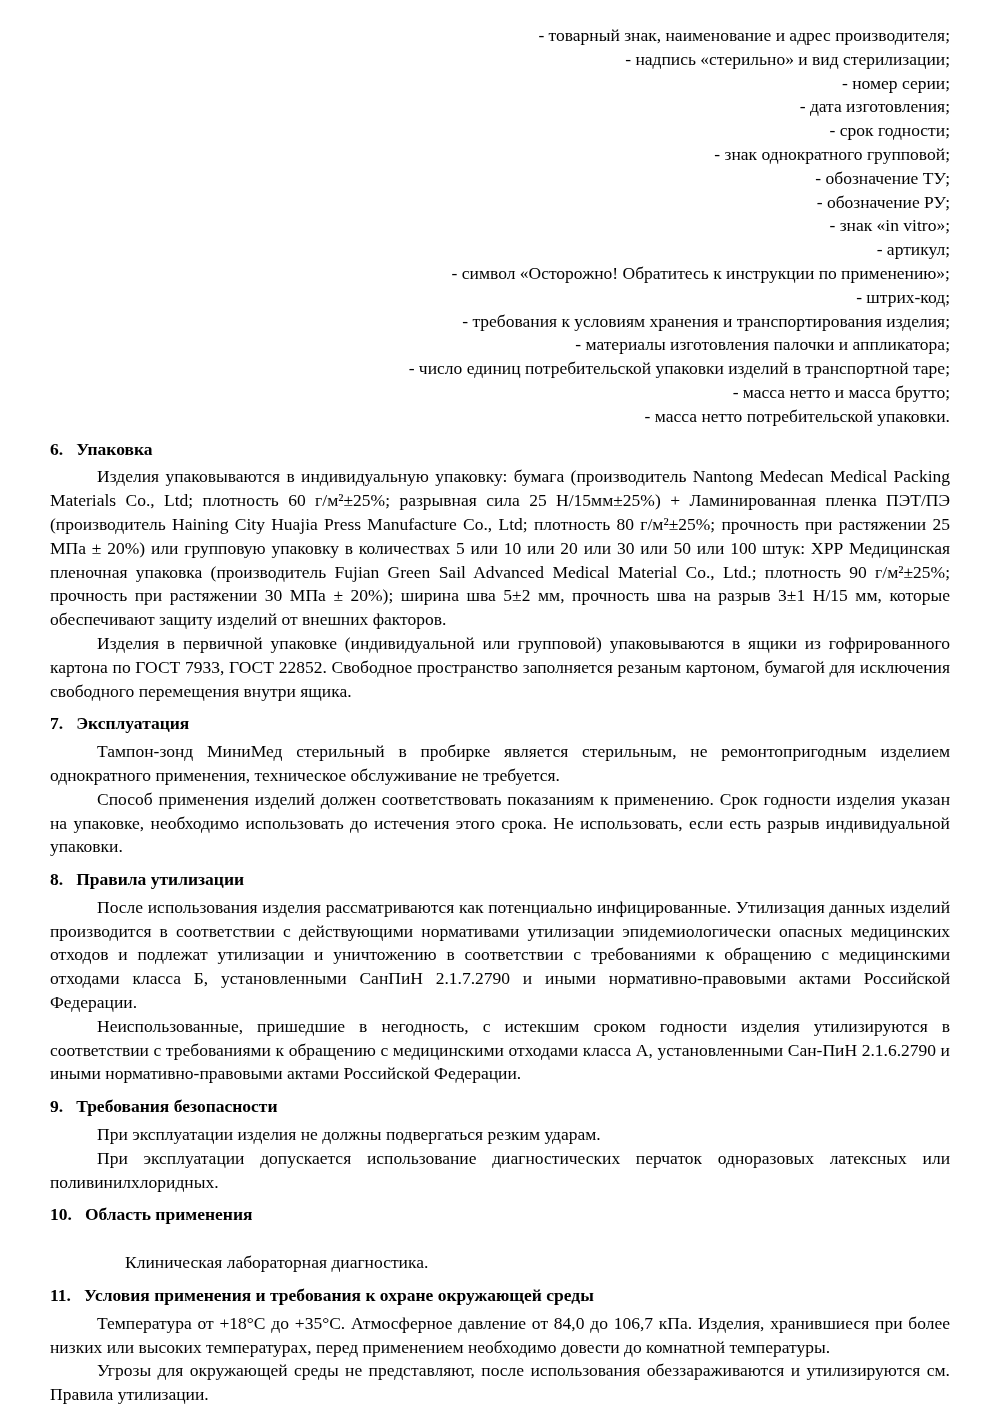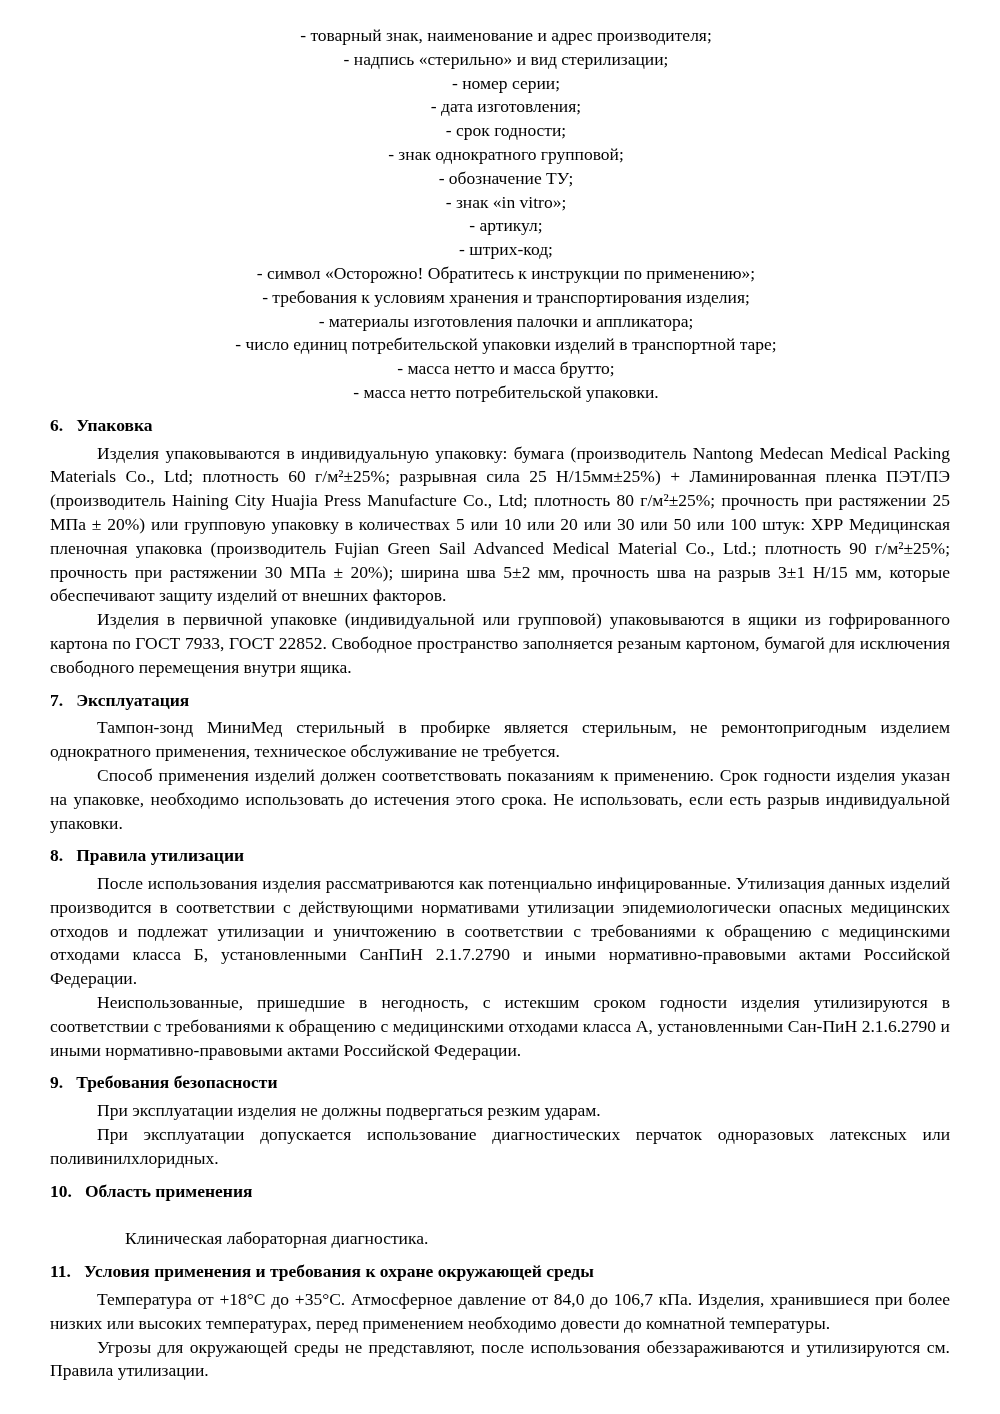--- a/index.html
+++ b/index.html
@@ -17,21 +17,21 @@
     font-family: "Liberation Serif", "DejaVu Serif", serif;
     font-size: 17.5px;
     line-height: 1.36;
   }
   ul.marking-list {
     list-style: none;
     margin: 0;
     padding: 0 0 0 12px;
   }
   ul.marking-list li {
-    text-align: center;
+    text-align: right;
     white-space: nowrap;
     overflow: visible;
   }
   h3.section-title {
     font-weight: bold;
     font-size: 17.5px;
     margin: 9px 0 4px 0;
     line-height: 1.36;
   }
   h3.section-title .sec-num {
@@ -57,24 +57,25 @@
 <div class="page">
 
   <ul class="marking-list">
     <li>- товарный знак, наименование и адрес производителя;</li>
     <li>- надпись «стерильно» и вид стерилизации;</li>
     <li>- номер серии;</li>
     <li>- дата изготовления;</li>
     <li>- срок годности;</li>
     <li>- знак однократного групповой;</li>
     <li>- обозначение ТУ;</li>
+    <li>- обозначение РУ;</li>
     <li>- знак «in vitro»;</li>
     <li>- артикул;</li>
+    <li>- символ «Осторожно! Обратитесь к инструкции по применению»;</li>
     <li>- штрих-код;</li>
-    <li>- символ «Осторожно! Обратитесь к инструкции по применению»;</li>
     <li>- требования к условиям хранения и транспортирования изделия;</li>
     <li>- материалы изготовления палочки и аппликатора;</li>
     <li>- число единиц потребительской упаковки изделий в транспортной таре;</li>
     <li>- масса нетто и масса брутто;</li>
     <li>- масса нетто потребительской упаковки.</li>
   </ul>
 
   <section class="doc-section">
     <h3 class="section-title">
       <span class="sec-num">6.</span><span>Упаковка</span>

